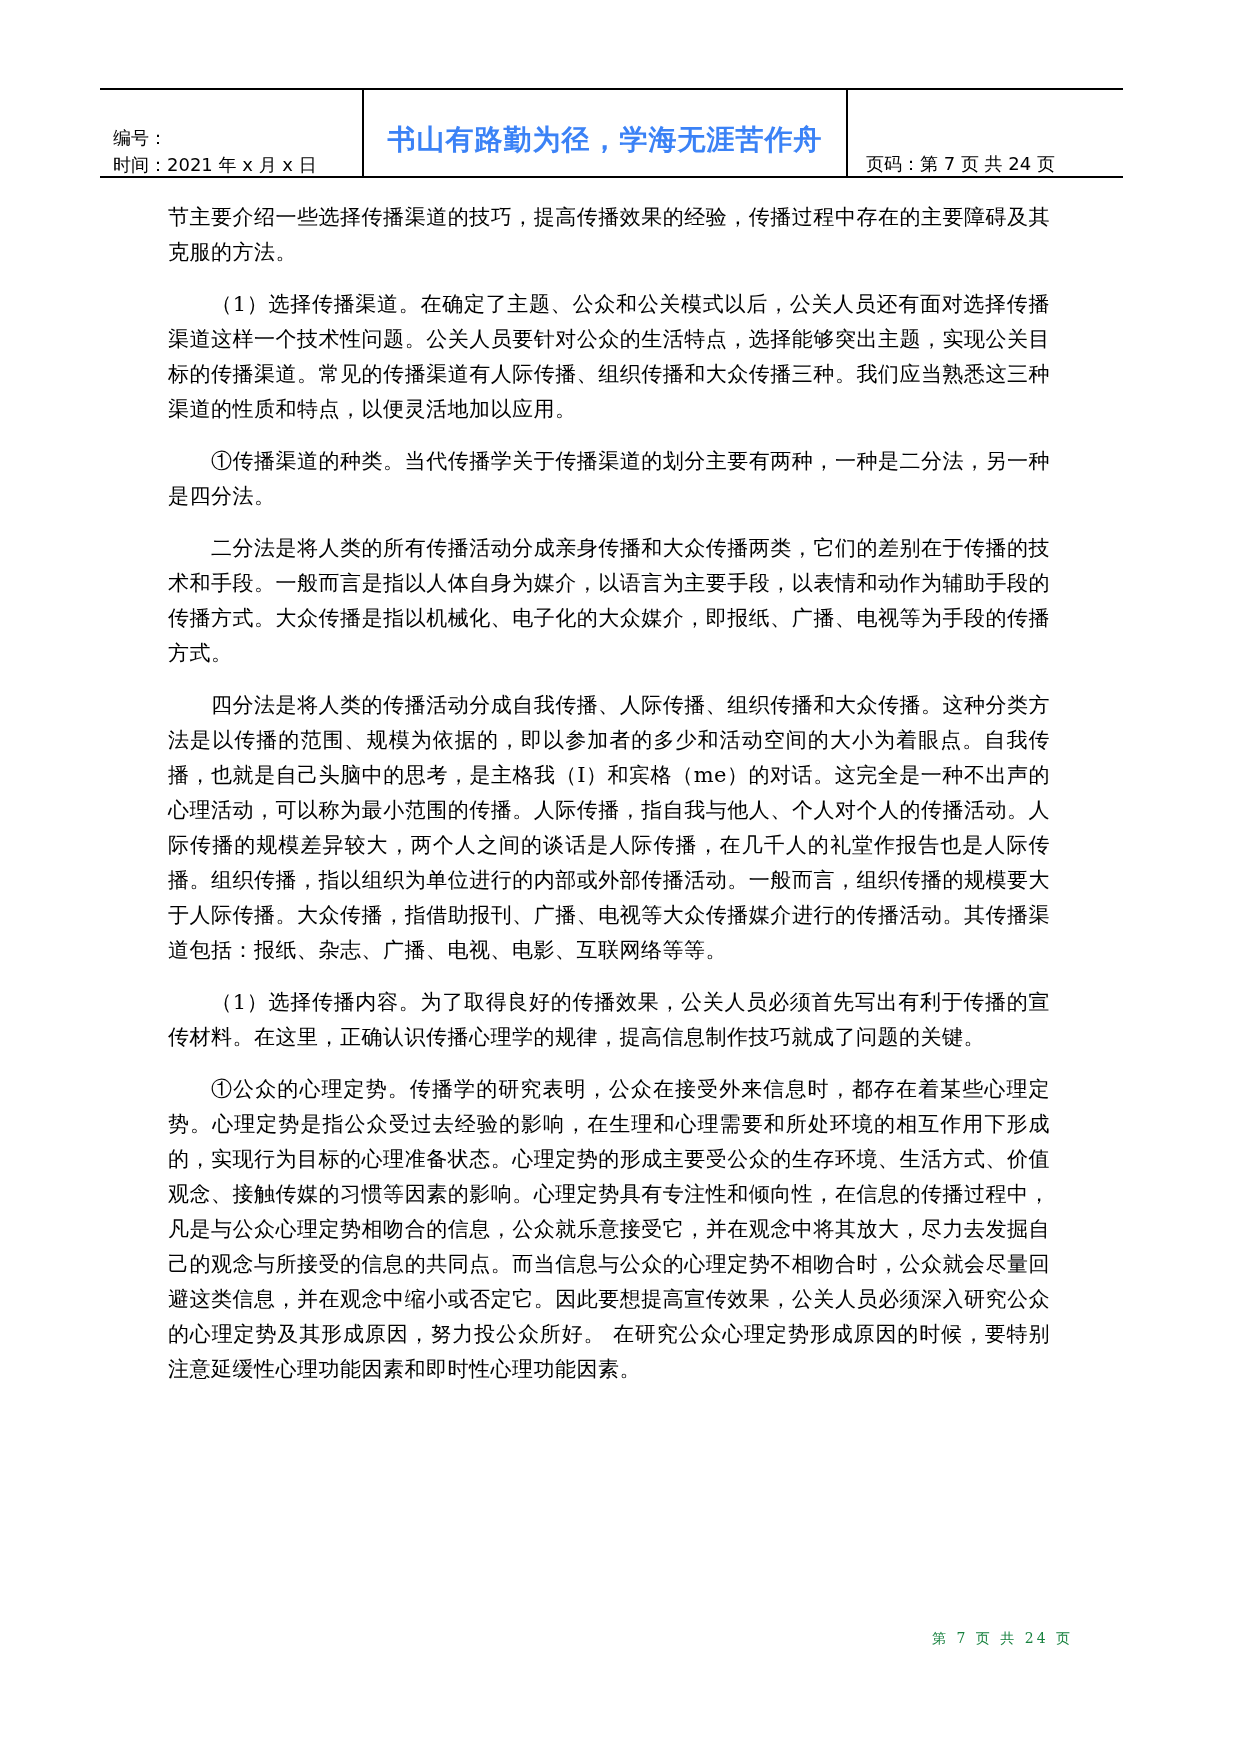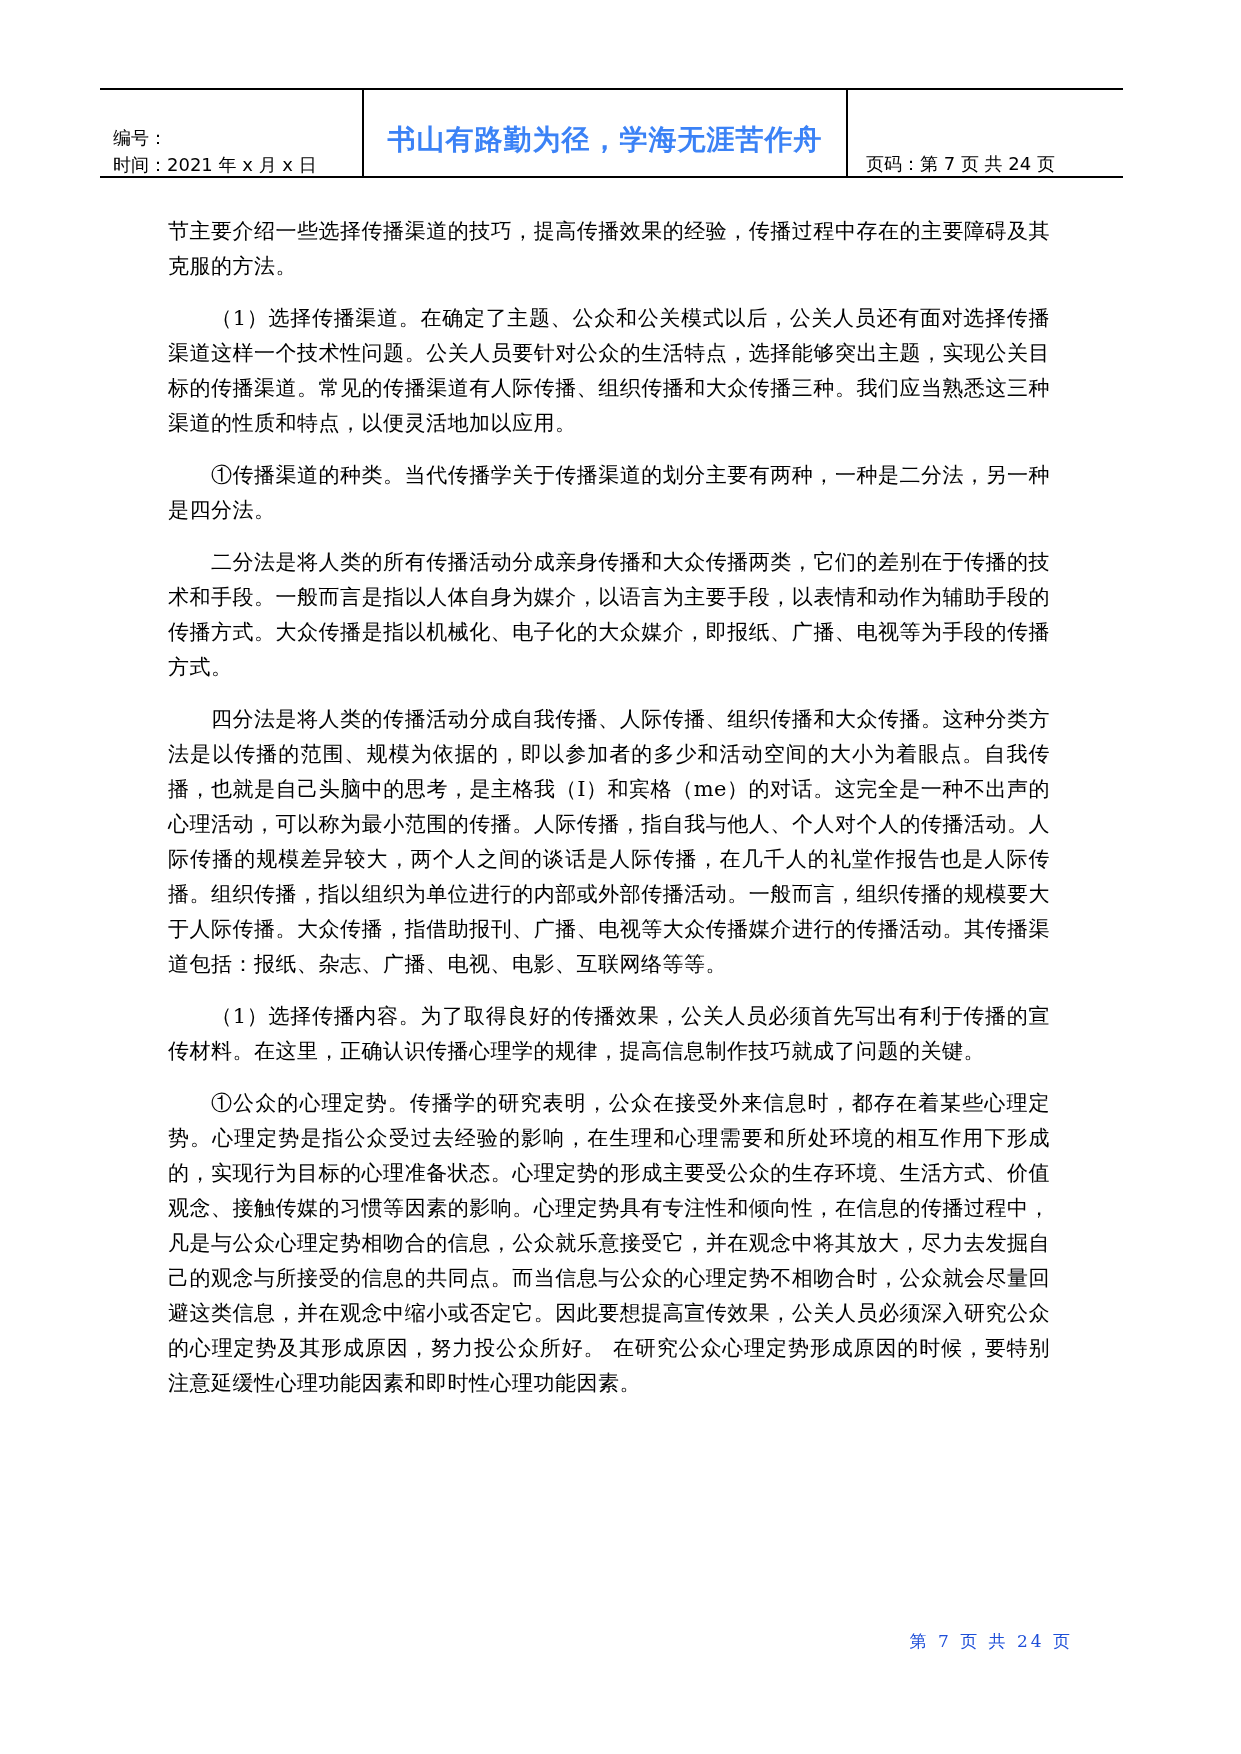--- a/index.html
+++ b/index.html
@@ -64,38 +64,38 @@
     position: absolute;
     left: 168px;
     top: 200px;
     width: 882px;
     font-size: 21px;
     line-height: 35px;
     text-align: justify;
     letter-spacing: 0.5px;
   }
   .doc-body p.para {
-    margin: 14px 0 17px 0;
+    margin: 0 0 17px 0;
   }
   .doc-body p.para.indent {
     text-indent: 43px;
   }
   .doc-body .bold {
     font-weight: normal;
   }
   
   .page-footer {
     position: absolute;
     left: 168px;
     top: 1630px;
     width: 905px;
     text-align: right;
-    font-size: 17px;
+    font-size: 14px;
     letter-spacing: 3px;
-    color: #1d4ed8;
+    color: #15803d;
   }
 </style>
 </head>
 <body>
 
 <div class="page">
 
   <div class="header-table">
     <div class="header-cell-left">
       <span>编号：</span>

